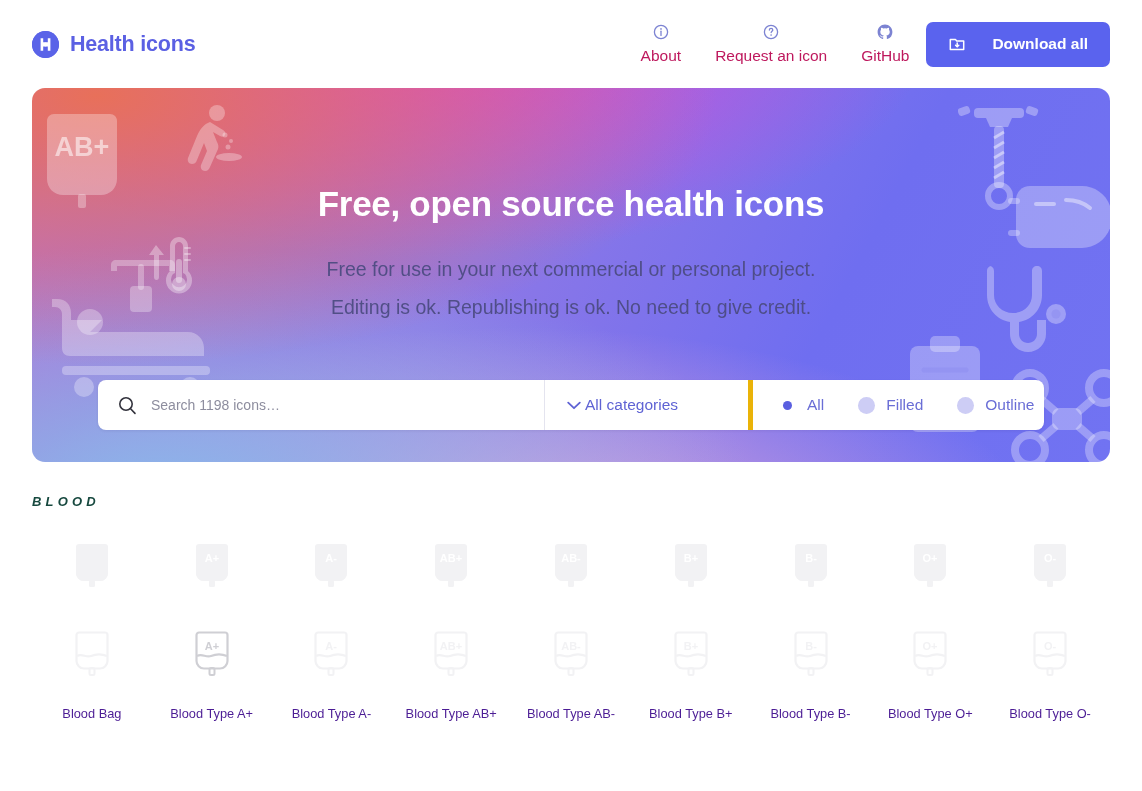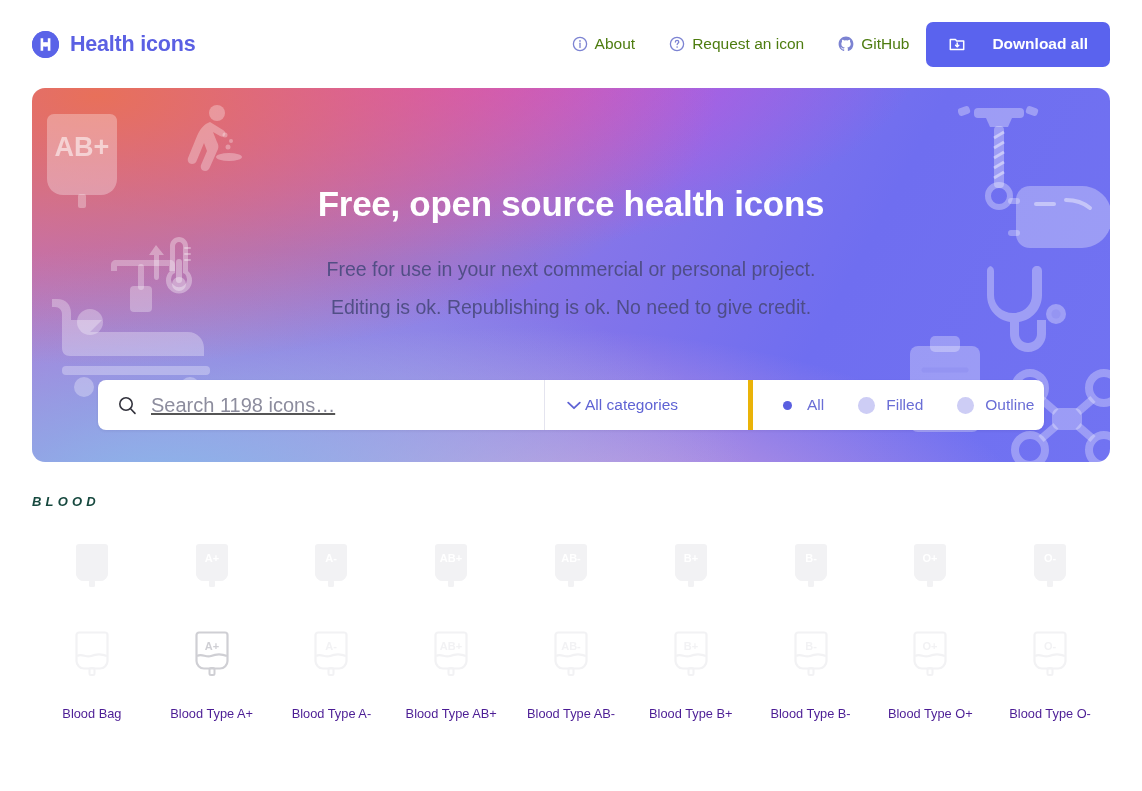--- a/index.html
+++ b/index.html
@@ -46,26 +46,27 @@
 
   .nav {
     margin-left: auto;
     display: flex;
     align-items: center;
     gap: 0;
   }
 
   .nav-link {
     display: flex; align-items: center; gap: 7px;
-    color: #4d7c0f;
+    color: #be185d;
     font-size: 15.5px;
     text-decoration: none;
     padding: 0 17px;
     white-space: nowrap;
     cursor: pointer;
+    flex-direction: column;
   }
   .nav-link svg { display: block; flex: none; }
 
   .download-btn {
     margin-left: 0;
     background: #5a63ee;
     color: #fff;
     border: none;
     border-radius: 7px;
     height: 45px;
@@ -140,26 +141,25 @@
     display: flex;
     align-items: center;
     gap: 14px;
     padding: 0 0 0 20px;
     border-right: 1px solid #e4e4ef;
   }
   .search-field svg { display: block; flex: none; }
   .search-input {
     border: none;
     outline: none;
-    font-size: 20px;
+    font-size: 14px;
     color: #555;
     font-family: "Liberation Sans", sans-serif;
     width: 100%;
     background: transparent;
-    text-decoration: underline;
   }
   .search-input::placeholder { color: #8d8d9e; }
 
   .category-select {
     flex: 0 0 208px;
     display: flex;
     align-items: center;
     gap: 4px;
     padding-left: 22px;
     border-right: 5px solid #eab308;

